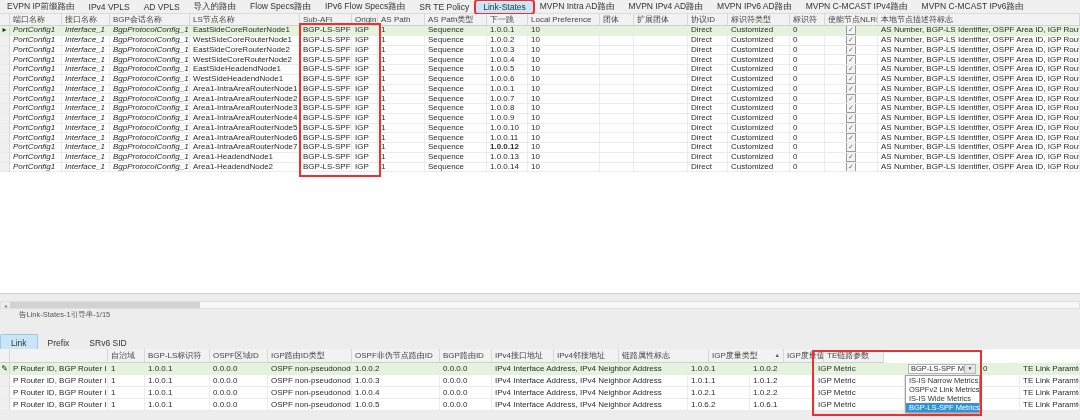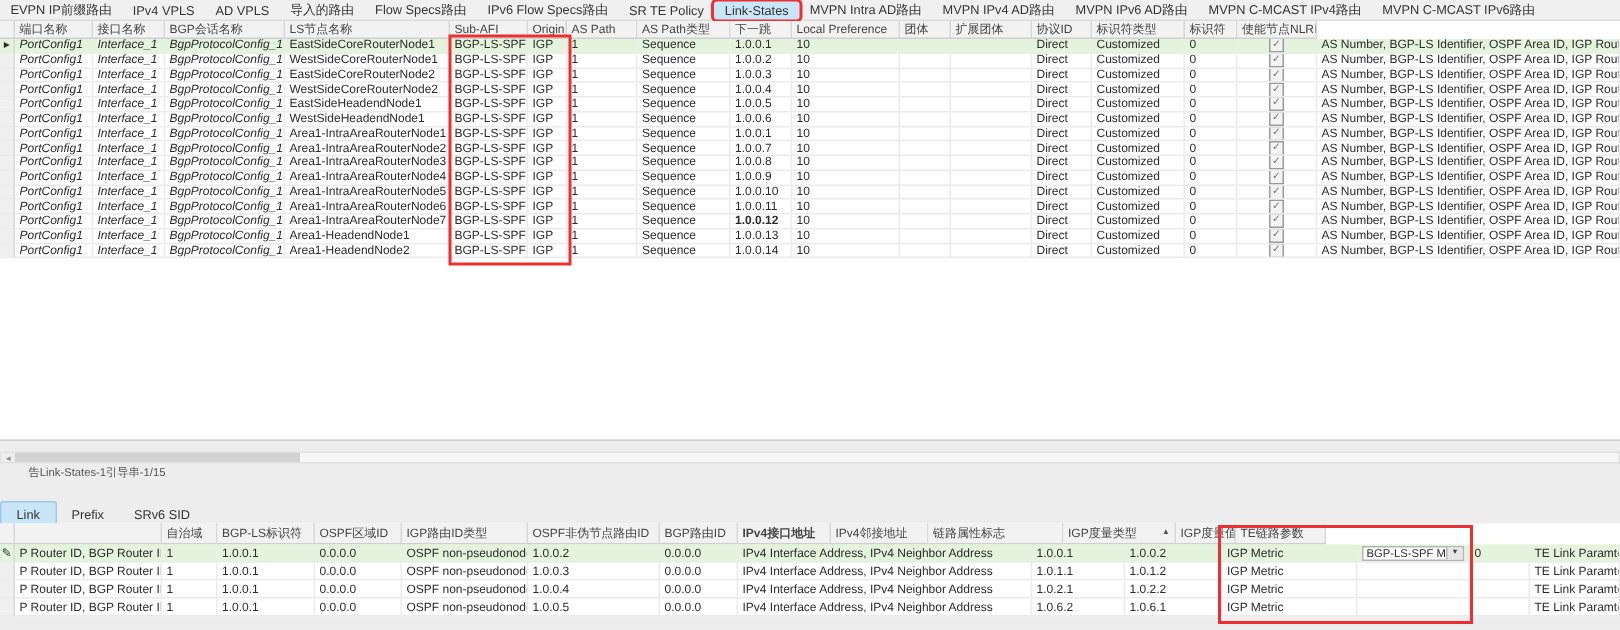--- a/index.html
+++ b/index.html
@@ -79,20 +79,21 @@
         <div class="tcell" style="width: 47px; flex: 0 0 47px;">AS Path</div>
         <div class="tcell" style="width: 62px; flex: 0 0 62px;">AS Path类型</div>
         <div class="tcell" style="width: 41px; flex: 0 0 41px;">下一跳</div>
         <div class="tcell" style="width: 72px; flex: 0 0 72px;">Local Preference</div>
         <div class="tcell" style="width: 34px; flex: 0 0 34px;">团体</div>
         <div class="tcell" style="width: 54px; flex: 0 0 54px;">扩展团体</div>
         <div class="tcell" style="width: 40px; flex: 0 0 40px;">协议ID</div>
         <div class="tcell" style="width: 62px; flex: 0 0 62px;">标识符类型</div>
         <div class="tcell" style="width: 35px; flex: 0 0 35px;">标识符</div>
         <div class="tcell" style="width: 53px; flex: 0 0 53px;">使能节点NLRI</div>
+        <div class="tcell" style="width: 202px; flex: 0 0 202px;">本地节点描述符标志</div>
       </div>
       <div class="trow selected" style="height: 9.75px;">
         <div class="tcell gutter" style="width: 10px; flex: 0 0 10px;">▸</div>
         <div class="tcell italic" style="width: 52px; flex: 0 0 52px;">PortConfig1</div>
         <div class="tcell italic" style="width: 48px; flex: 0 0 48px;">Interface_1</div>
         <div class="tcell italic" style="width: 80px; flex: 0 0 80px;">BgpProtocolConfig_1</div>
         <div class="tcell" style="width: 110px; flex: 0 0 110px;">EastSideCoreRouterNode1</div>
         <div class="tcell" style="width: 52px; flex: 0 0 52px;">BGP-LS-SPF</div>
         <div class="tcell" style="width: 26px; flex: 0 0 26px;">IGP</div>
         <div class="tcell" style="width: 47px; flex: 0 0 47px;">1</div>
@@ -437,21 +438,21 @@
   <div class="grid" id="bottom-grid" style="top:349px;width:1080px;">
       <div class="trow thead" style="height: 14px;">
         <div class="tcell gutter" style="width: 10px; flex: 0 0 10px;"></div>
         <div class="tcell" style="width: 98px; flex: 0 0 98px;"></div>
         <div class="tcell" style="width: 37px; flex: 0 0 37px;">自治域</div>
         <div class="tcell" style="width: 65px; flex: 0 0 65px;">BGP-LS标识符</div>
         <div class="tcell" style="width: 58px; flex: 0 0 58px;">OSPF区域ID</div>
         <div class="tcell" style="width: 84px; flex: 0 0 84px;">IGP路由ID类型</div>
         <div class="tcell" style="width: 88px; flex: 0 0 88px;">OSPF非伪节点路由ID</div>
         <div class="tcell" style="width: 52px; flex: 0 0 52px;">BGP路由ID</div>
-        <div class="tcell" style="width: 62px; flex: 0 0 62px; font-weight: bold;">IPv4接口地址</div>
+        <div class="tcell" style="width: 62px; flex: 0 0 62px;">IPv4接口地址</div>
         <div class="tcell" style="width: 65px; flex: 0 0 65px;">IPv4邻接地址</div>
         <div class="tcell" style="width: 90px; flex: 0 0 90px;">链路属性标志</div>
         <div class="tcell" style="width: 75px; flex: 0 0 75px;">IGP度量类型<span class="sortmark">▲</span></div>
         <div class="tcell" style="width: 40px; flex: 0 0 40px;">IGP度量值</div>
         <div class="tcell" style="width: 60px; flex: 0 0 60px;">TE链路参数</div>
       </div>
       <div class="trow selected" style="height: 12px;">
         <div class="tcell gutter" style="width: 10px; flex: 0 0 10px;">✎</div>
         <div class="tcell" style="width: 98px; flex: 0 0 98px;">P Router ID, BGP Router ID</div>
         <div class="tcell" style="width: 37px; flex: 0 0 37px;">1</div>
@@ -519,16 +520,22 @@
         <div class="tcell" style="width: 196px; flex: 0 0 196px;">IPv4 Interface Address, IPv4 Neighbor Address</div>
         <div class="tcell" style="width: 62px; flex: 0 0 62px;">1.0.6.2</div>
         <div class="tcell" style="width: 65px; flex: 0 0 65px;">1.0.6.1</div>
         <div class="tcell" style="width: 90px; flex: 0 0 90px;">IGP Metric</div>
         <div class="tcell" style="width: 75px; flex: 0 0 75px;"></div>
         <div class="tcell" style="width: 40px; flex: 0 0 40px;"></div>
         <div class="tcell" style="width: 60px; flex: 0 0 60px;">TE Link Paramters</div>
       </div>
     </div>
 
+  <div class="ddlist" id="dd-list" style="left:905px;top:375px;width:73px;">
+      <div class="opt">IS-IS Narrow Metrics</div>
+      <div class="opt">OSPFv2 Link Metrics</div>
+      <div class="opt">IS-IS Wide Metrics</div>
+      <div class="opt sel">BGP-LS-SPF Metrics</div>
+    </div>
 
   <div class="redbox" style="left:812px;top:350px;width:166px;height:62px;"></div>
 
 </div>
 
 </body></html>

